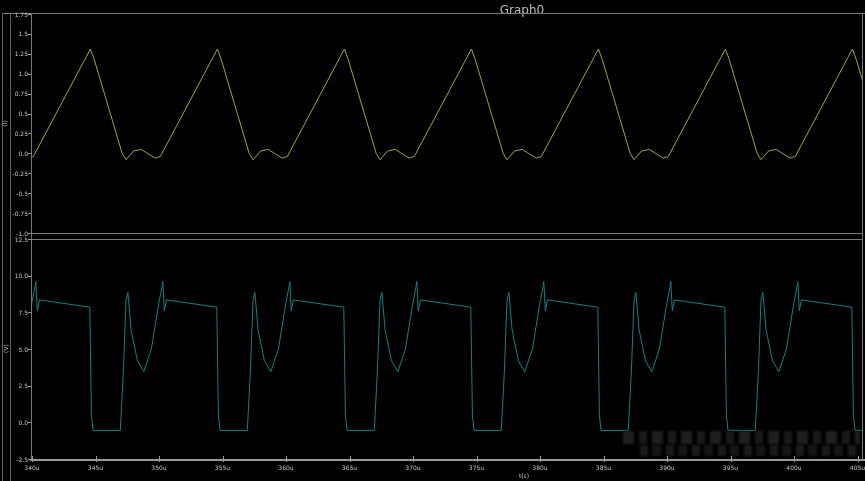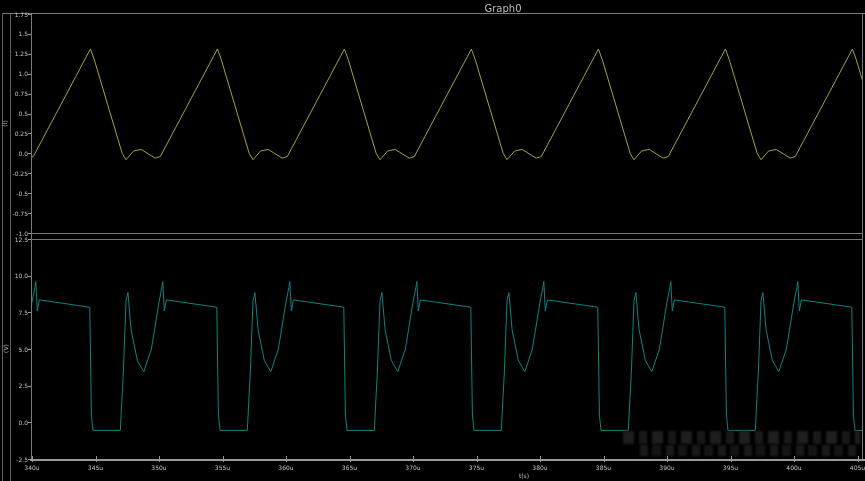--- a/index.html
+++ b/index.html
@@ -1,20 +1,20 @@
 <!DOCTYPE html>
 <html><head>
 <meta charset="utf-8">
 <style>
   html,body{margin:0;padding:0;background:#000;}
   #screen{position:relative;width:865px;height:481px;background:#000;overflow:hidden;
           font-family:"DejaVu Sans",sans-serif;}
   .abs{position:absolute;}
-  #window-title{position:absolute;top:3px;left:503px;transform:translateX(-50%);
-    font-size:10px;color:#bdbdbd;white-space:nowrap;}
+  #window-title{position:absolute;top:3px;left:522px;transform:translateX(-50%);
+    font-size:12px;color:#bdbdbd;white-space:nowrap;}
   .hline,.vline{position:absolute;background:#7a7a7a;}
   .frame{background:#5f5f5f;}
   .plot{position:absolute;display:block;}
   .tick-label{position:absolute;font-size:6px;line-height:7px;color:#c6c6c6;white-space:nowrap;}
   .tick-mark{position:absolute;background:#9a9a9a;}
   .y-axis-title{position:absolute;font-size:6px;color:#c6c6c6;transform:rotate(-90deg);
     transform-origin:center;white-space:nowrap;}
   #x-axis-title{position:absolute;top:472px;left:524px;transform:translateX(-50%);
     font-size:6px;color:#c6c6c6;}
   #x-axis-line{position:absolute;left:30px;top:459px;width:835px;height:2px;background:#9a9a9a;}

